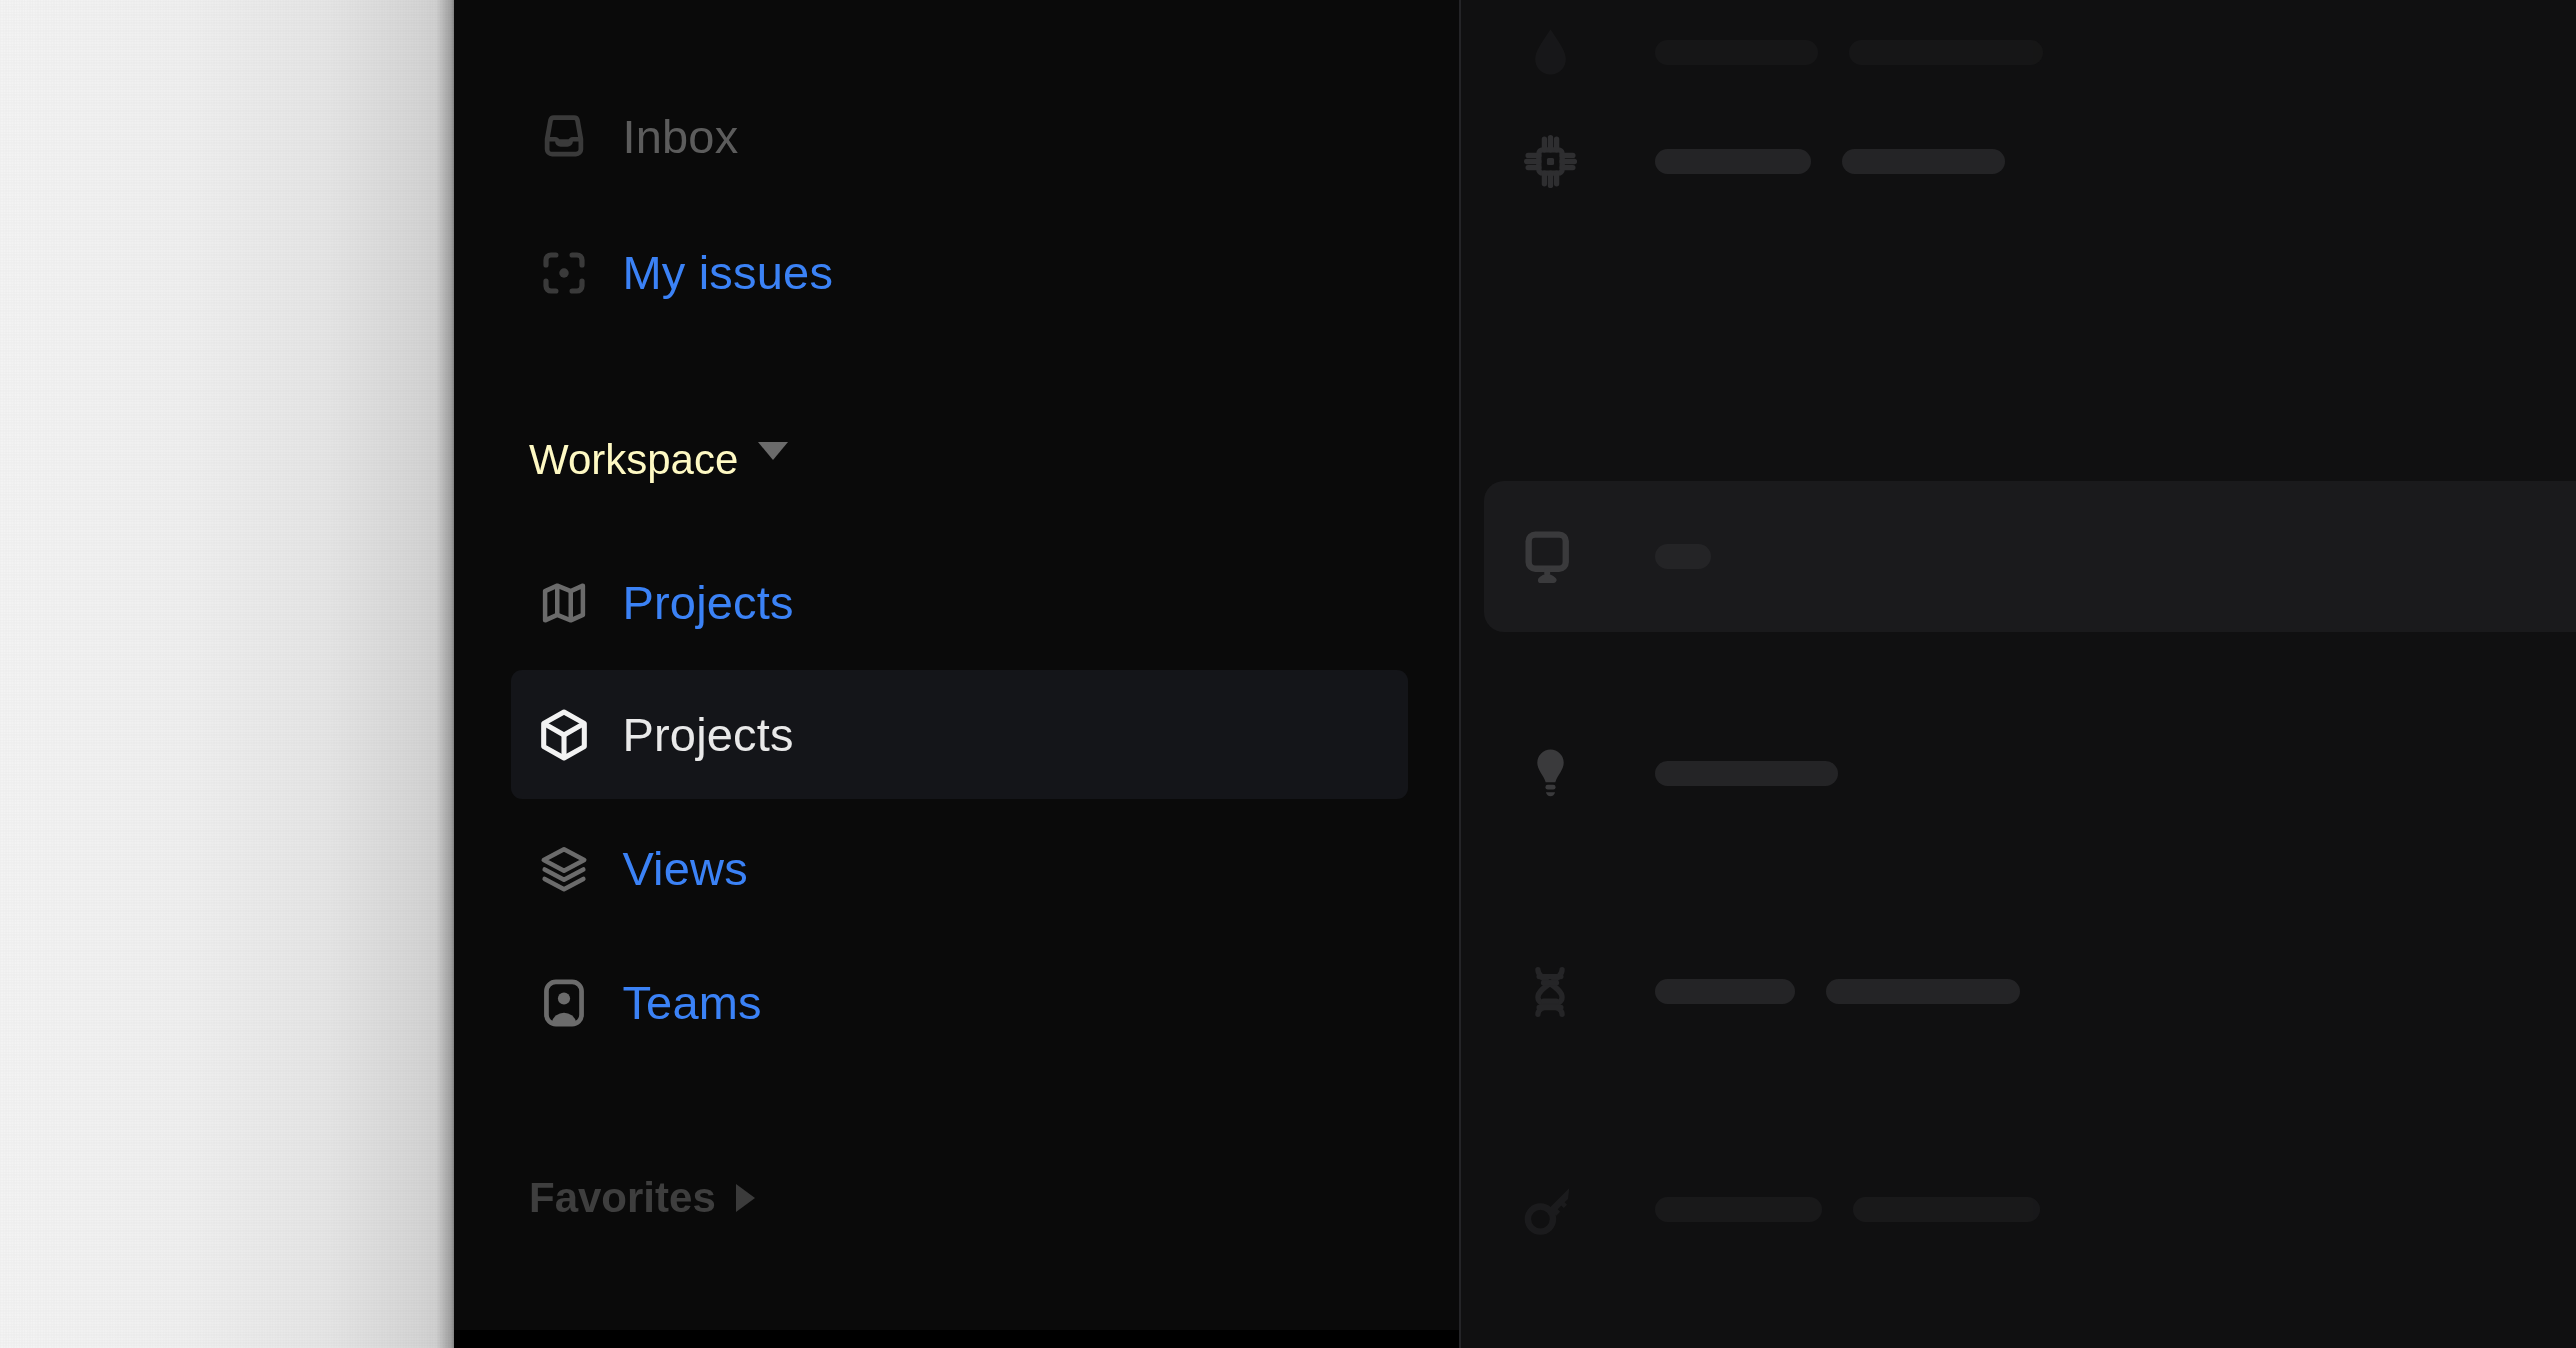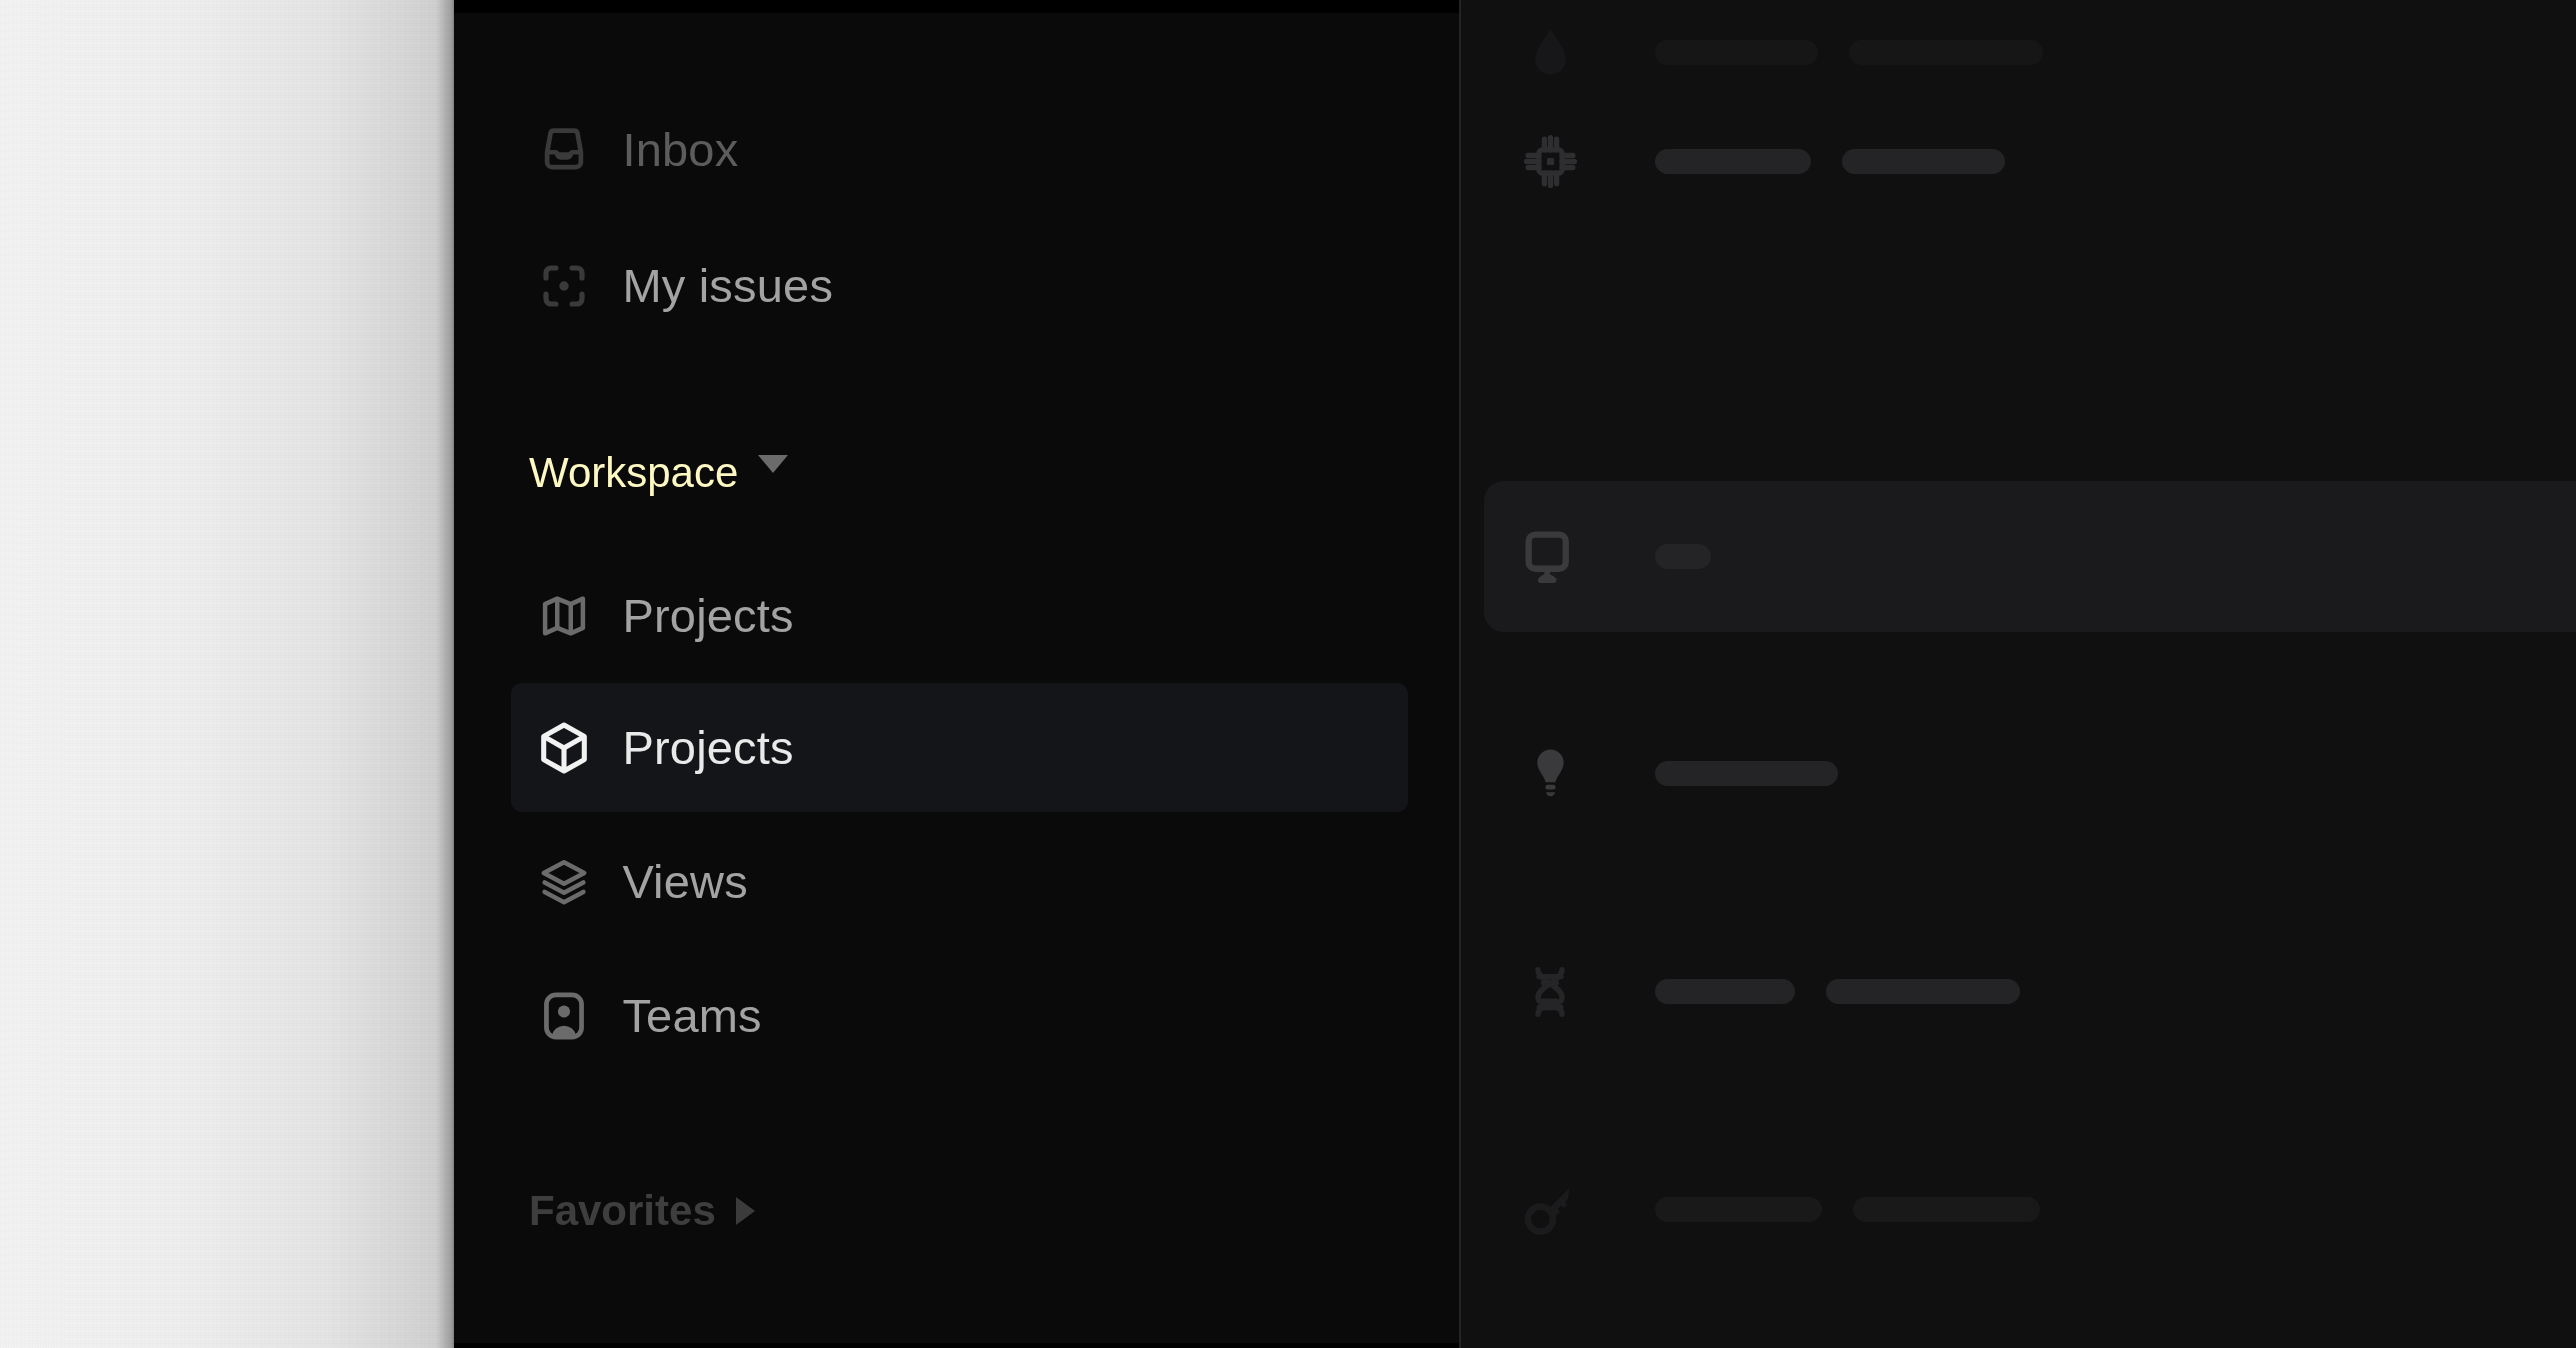--- a/index.html
+++ b/index.html
@@ -41,21 +41,21 @@
     position:absolute;
     left:436px; top:0;
     width:22px; height:1349px;
     background:linear-gradient(to right, rgba(0,0,0,0) 0%, rgba(0,0,0,.22) 70%, rgba(0,0,0,.55) 100%);
     pointer-events:none;
   }
 
   
   .sidebar {
     position:absolute;
-    left:454px; top:13px;
+    left:454px; top:0;
     width:1006px; height:1330px;
     background:#0a0a0a;
     overflow:hidden;
   }
   .sidebar-divider {
     position:absolute;
     left:1459px; top:0;
     width:2.3px; height:1349px;
     background:#242427;
   }
@@ -83,21 +83,21 @@
 
   .nav-label {
     font-size:47px;
     letter-spacing:0.2px;
     line-height:1;
     margin-left:18px;
     white-space:nowrap;
   }
 
   .c-dim   { color:#5c5c5c; }
-  .c-mid   { color:#a3a3a3; }
+  .c-mid   { color:#3b82f6; }
   .c-bright{ color:#e9e9e9; }
 
   
   .section-head {
     position:absolute;
     left:75px;
     display:flex;
     align-items:center;
     height:47px;
   }

